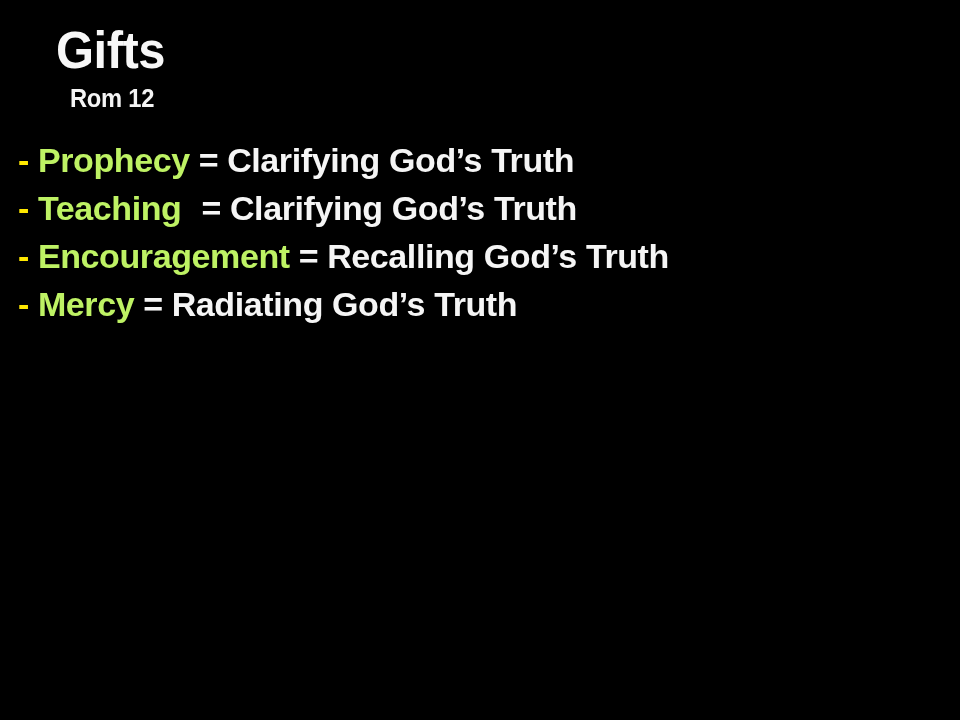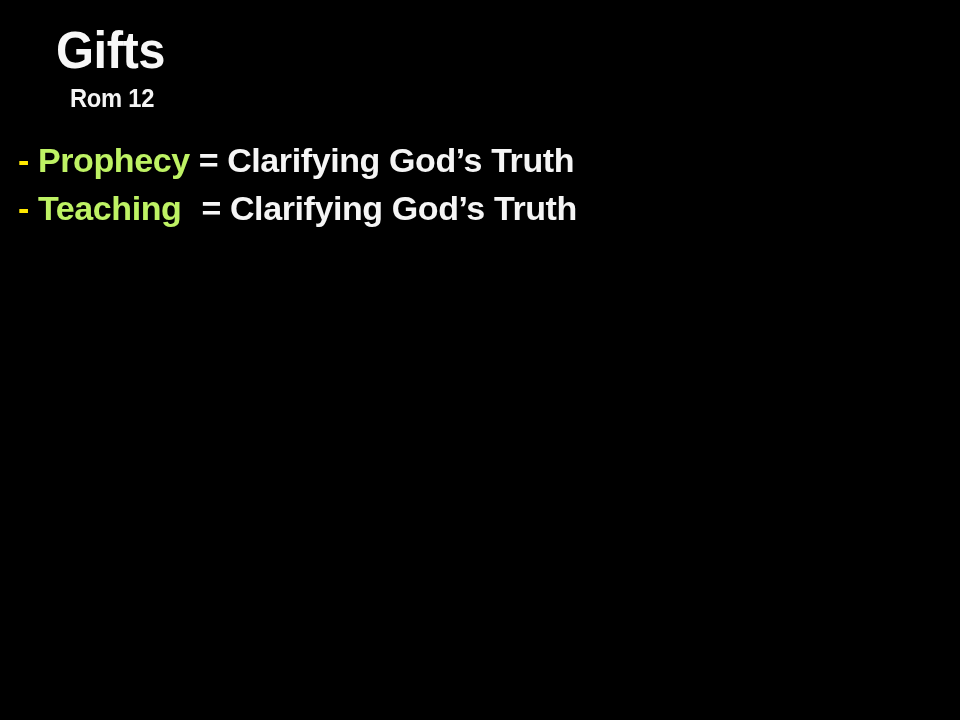--- a/index.html
+++ b/index.html
@@ -103,15 +103,17 @@
 <div id="slide">
 
   <div id="title-block">
     <div id="slide-title">Gifts</div>
     <div id="slide-subtitle">Rom 12</div>
   </div>
 
   <ul id="gift-list">
       <li class="gift-row"><span class="bullet-dash">-</span><span class="sp"></span><span class="gift-name">Prophecy</span><span class="sp"></span><span class="gift-equals">=</span><span class="sp"></span><span class="gift-desc">Clarifying God’s Truth</span></li>
       <li class="gift-row"><span class="bullet-dash">-</span><span class="sp"></span><span class="gift-name">Teaching</span><span class="sp-wide"></span><span class="gift-equals">=</span><span class="sp"></span><span class="gift-desc">Clarifying God’s Truth</span></li>
+      <li class="gift-row"><span class="bullet-dash">-</span><span class="sp"></span><span class="gift-name">Encouragement</span><span class="sp"></span><span class="gift-equals">=</span><span class="sp"></span><span class="gift-desc">Recalling God’s Truth</span></li>
+      <li class="gift-row"><span class="bullet-dash">-</span><span class="sp"></span><span class="gift-name">Mercy</span><span class="sp"></span><span class="gift-equals">=</span><span class="sp"></span><span class="gift-desc">Radiating God’s Truth</span></li>
     </ul>
 
 </div>
 
 </body></html>

